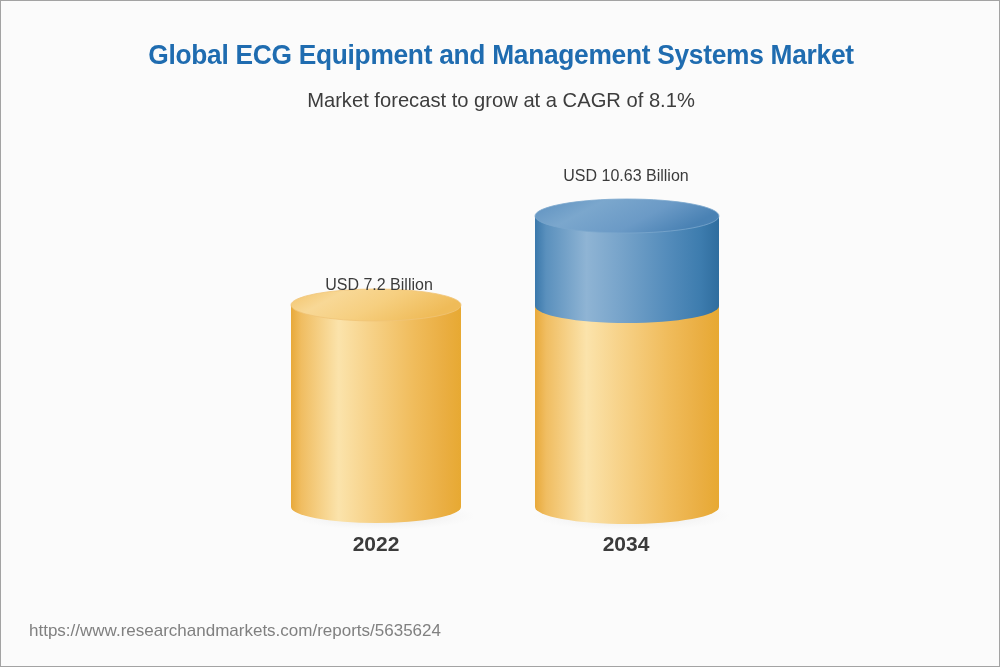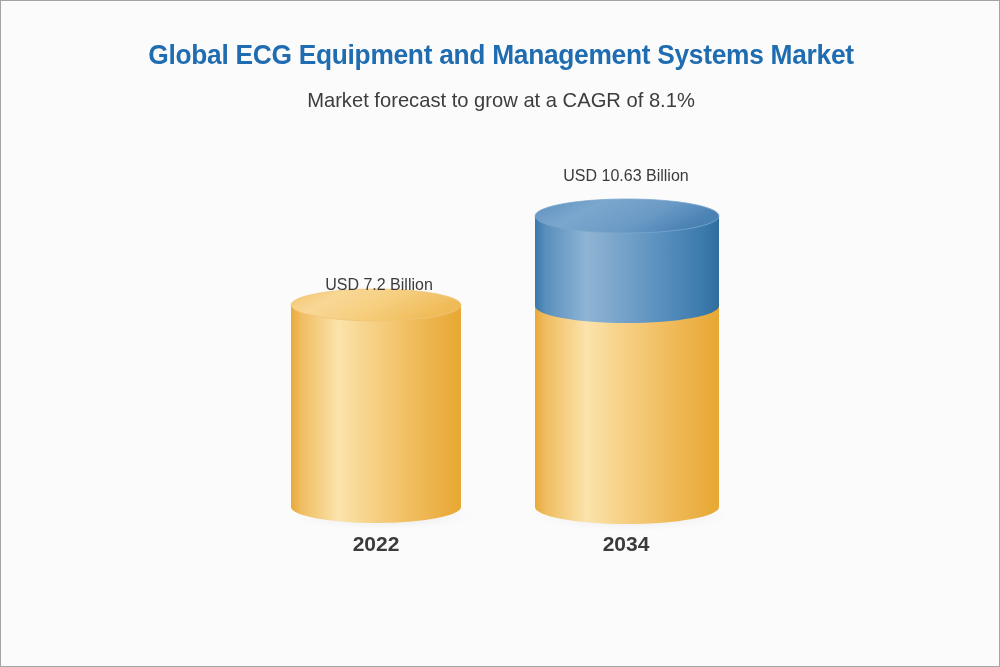--- a/index.html
+++ b/index.html
@@ -207,15 +207,16 @@
         <ellipse cx="105" cy="22" rx="92" ry="17" fill="none" stroke="#7ba7cd" stroke-width="0.8"></ellipse>
       </svg>
     </div>
 
     <div class="value-label" style="left:475px; top:166px; width:300px;">USD 10.63 Billion</div>
 
     <div class="cat-label" style="left:475px; top:531px; width:300px;">2034</div>
 
   </div>
 
+  <div id="footer-url">https://www.researchandmarkets.com/reports/5635624</div>
 
 
 </div>
 
 </body></html>

